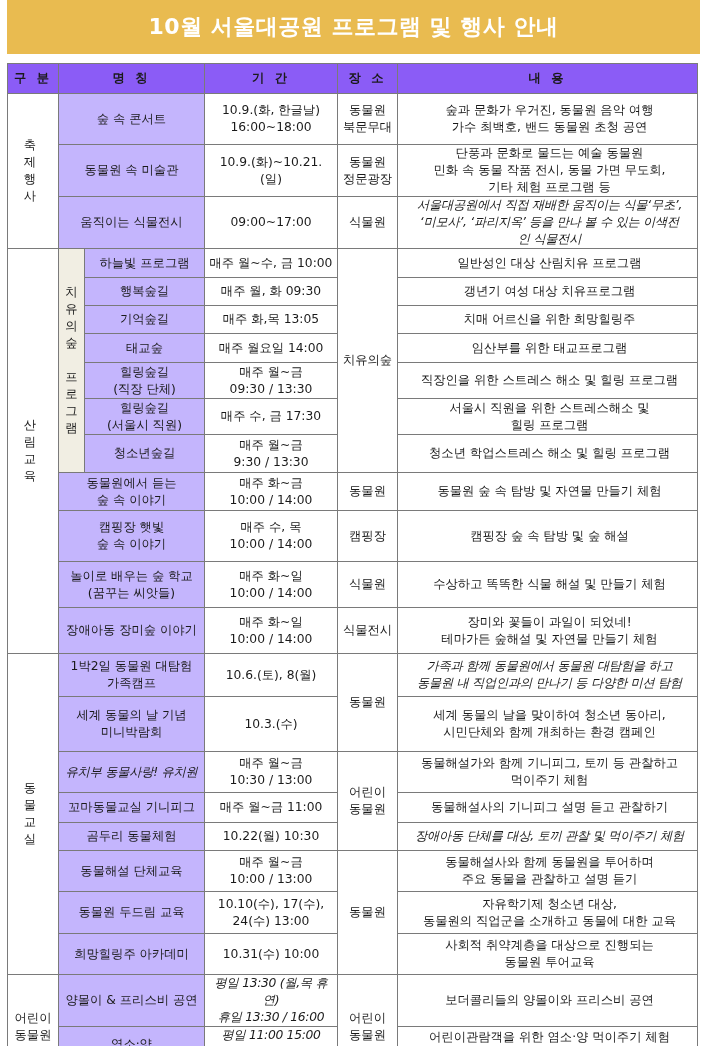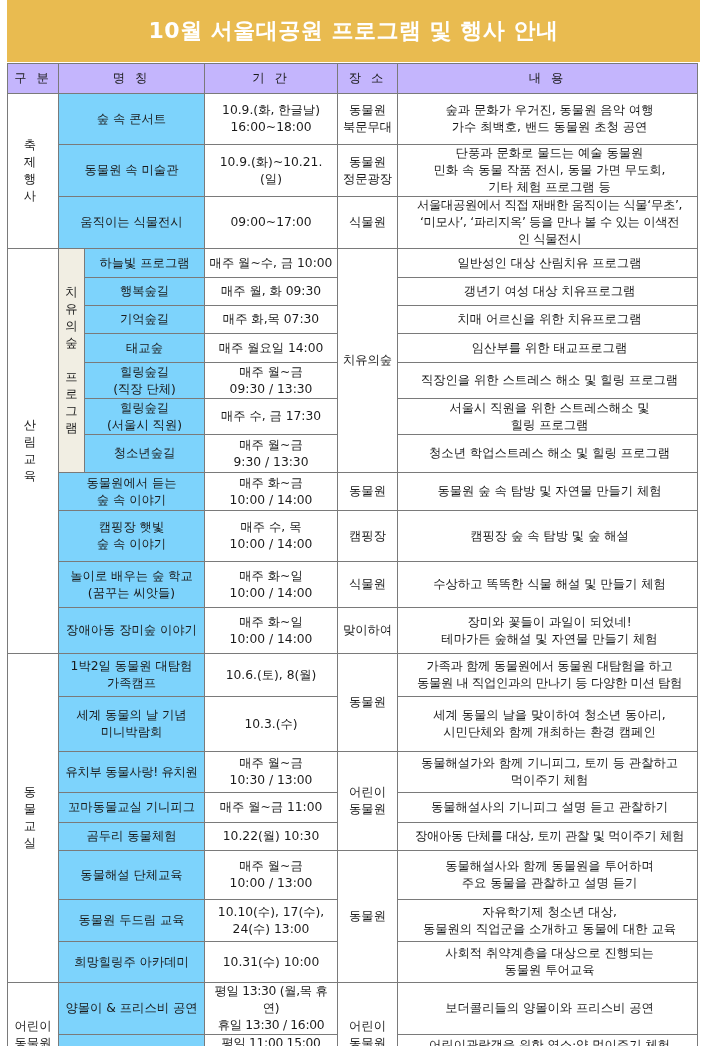--- a/index.html
+++ b/index.html
@@ -1,29 +1,29 @@
 <!DOCTYPE html>
 <html><head>
 <meta charset="utf-8">
 <style>
   html, body { margin:0; padding:0; background:#ffffff; }
   body { width:703px; height:1046px; position:relative; overflow:hidden;
          font-family:"DejaVu Sans", "Liberation Sans", sans-serif; color:#1a1a1a; }
-  .banner { position:absolute; left:7px; top:0; width:693px; height:62px; background:#E9BB50;
+  .banner { position:absolute; left:7px; top:0; width:693px; height:54px; background:#E9BB50;
             display:flex; align-items:center; justify-content:center; }
   .banner-title { color:#ffffff; font-size:22px; letter-spacing:0.5px; font-weight:bold; }
   table.prog { position:absolute; left:7px; top:63px; width:690px; border-collapse:collapse; table-layout:fixed; }
   table.prog td, table.prog th { border:1px solid #7a7a7a; padding:0 4px; font-size:12.3px; line-height:17px;
                                   vertical-align:middle; text-align:center; white-space:pre-line; font-weight:normal; overflow:hidden; }
-  table.prog th { background:#c4b5fd; height:29px; letter-spacing:3px; font-weight:normal; }
+  table.prog th { background:#8b5cf6; height:29px; letter-spacing:3px; font-weight:bold; }
   .cat { letter-spacing:6px; font-weight:bold; }
   .subcat { background:#F1EEE3; letter-spacing:0; line-height:21px; font-weight:bold; }
-  .name { background:#7dd3fc; }
+  .name { background:#c4b5fd; }
   .desc { text-align:left; padding-left:8px !important; }
-  .small { font-size:11.5px; letter-spacing:-0.3px; }
+  .small { font-size:11.5px; letter-spacing:-0.3px;font-style:italic; }
 </style>
 </head>
 <body>
 
 <div class="banner">
   <span class="banner-title">10월 서울대공원 프로그램 및 행사 안내</span>
 </div>
 
 <table class="prog">
   <colgroup>
@@ -89,22 +89,22 @@
     <td rowspan="7">치유의숲</td>
     <td class="desc">일반성인 대상 산림치유 프로그램</td>
   </tr>
   <tr style="height:28px">
     <td class="name">행복숲길</td>
     <td>매주 월, 화 09:30</td>
     <td class="desc">갱년기 여성 대상 치유프로그램</td>
   </tr>
   <tr style="height:28px">
     <td class="name">기억숲길</td>
-    <td>매주 화,목 07:30</td>
-    <td class="desc">치매 어르신을 위한 치유프로그램</td>
+    <td>매주 화,목 13:05</td>
+    <td class="desc">치매 어르신을 위한 희망힐링주</td>
   </tr>
   <tr style="height:29px">
     <td class="name">태교숲</td>
     <td>매주 월요일 14:00</td>
     <td class="desc">임산부를 위한 태교프로그램</td>
   </tr>
   <tr style="height:36px">
     <td class="name">힐링숲길
 (직장 단체)</td>
     <td>매주 월~금
@@ -145,21 +145,21 @@
 (꿈꾸는 씨앗들)</td>
     <td>매주 화~일
 10:00 / 14:00</td>
     <td>식물원</td>
     <td class="desc">수상하고 똑똑한 식물 해설 및 만들기 체험</td>
   </tr>
   <tr style="height:46px">
     <td colspan="2" class="name">장애아동 장미숲 이야기</td>
     <td>매주 화~일
 10:00 / 14:00</td>
-    <td>맞이하여</td>
+    <td>식물전시</td>
     <td class="desc">장미와 꽃들이 과일이 되었네!
 테마가든 숲해설 및 자연물 만들기 체험</td>
   </tr>
 
   <tr style="height:43px">
     <td rowspan="8" class="cat">동 물
 교 실</td>
     <td colspan="2" class="name">1박2일 동물원 대탐험
 가족캠프</td>
     <td>10.6.(토), 8(월)</td>
@@ -186,21 +186,21 @@
   <tr style="height:30px">
     <td colspan="2" class="name">꼬마동물교실 기니피그</td>
     <td>매주 월~금 11:00</td>
     <td class="desc">동물해설사의 기니피그 설명 듣고 관찰하기</td>
   </tr>
   <tr style="height:28px">
     <td colspan="2" class="name">곰두리 동물체험</td>
     <td>10.22(월) 10:30</td>
     <td class="desc small">장애아동 단체를 대상, 토끼 관찰 및 먹이주기 체험</td>
   </tr>
-  <tr style="height:49px">
+  <tr style="height:41px">
     <td colspan="2" class="name">동물해설 단체교육</td>
     <td>매주 월~금
 10:00 / 13:00</td>
     <td rowspan="3">동물원</td>
     <td class="desc">동물해설사와 함께 동물원을 투어하며
 주요 동물을 관찰하고 설명 듣기</td>
   </tr>
   <tr style="height:42px">
     <td colspan="2" class="name">동물원 두드림 교육</td>
     <td>10.10(수), 17(수),

